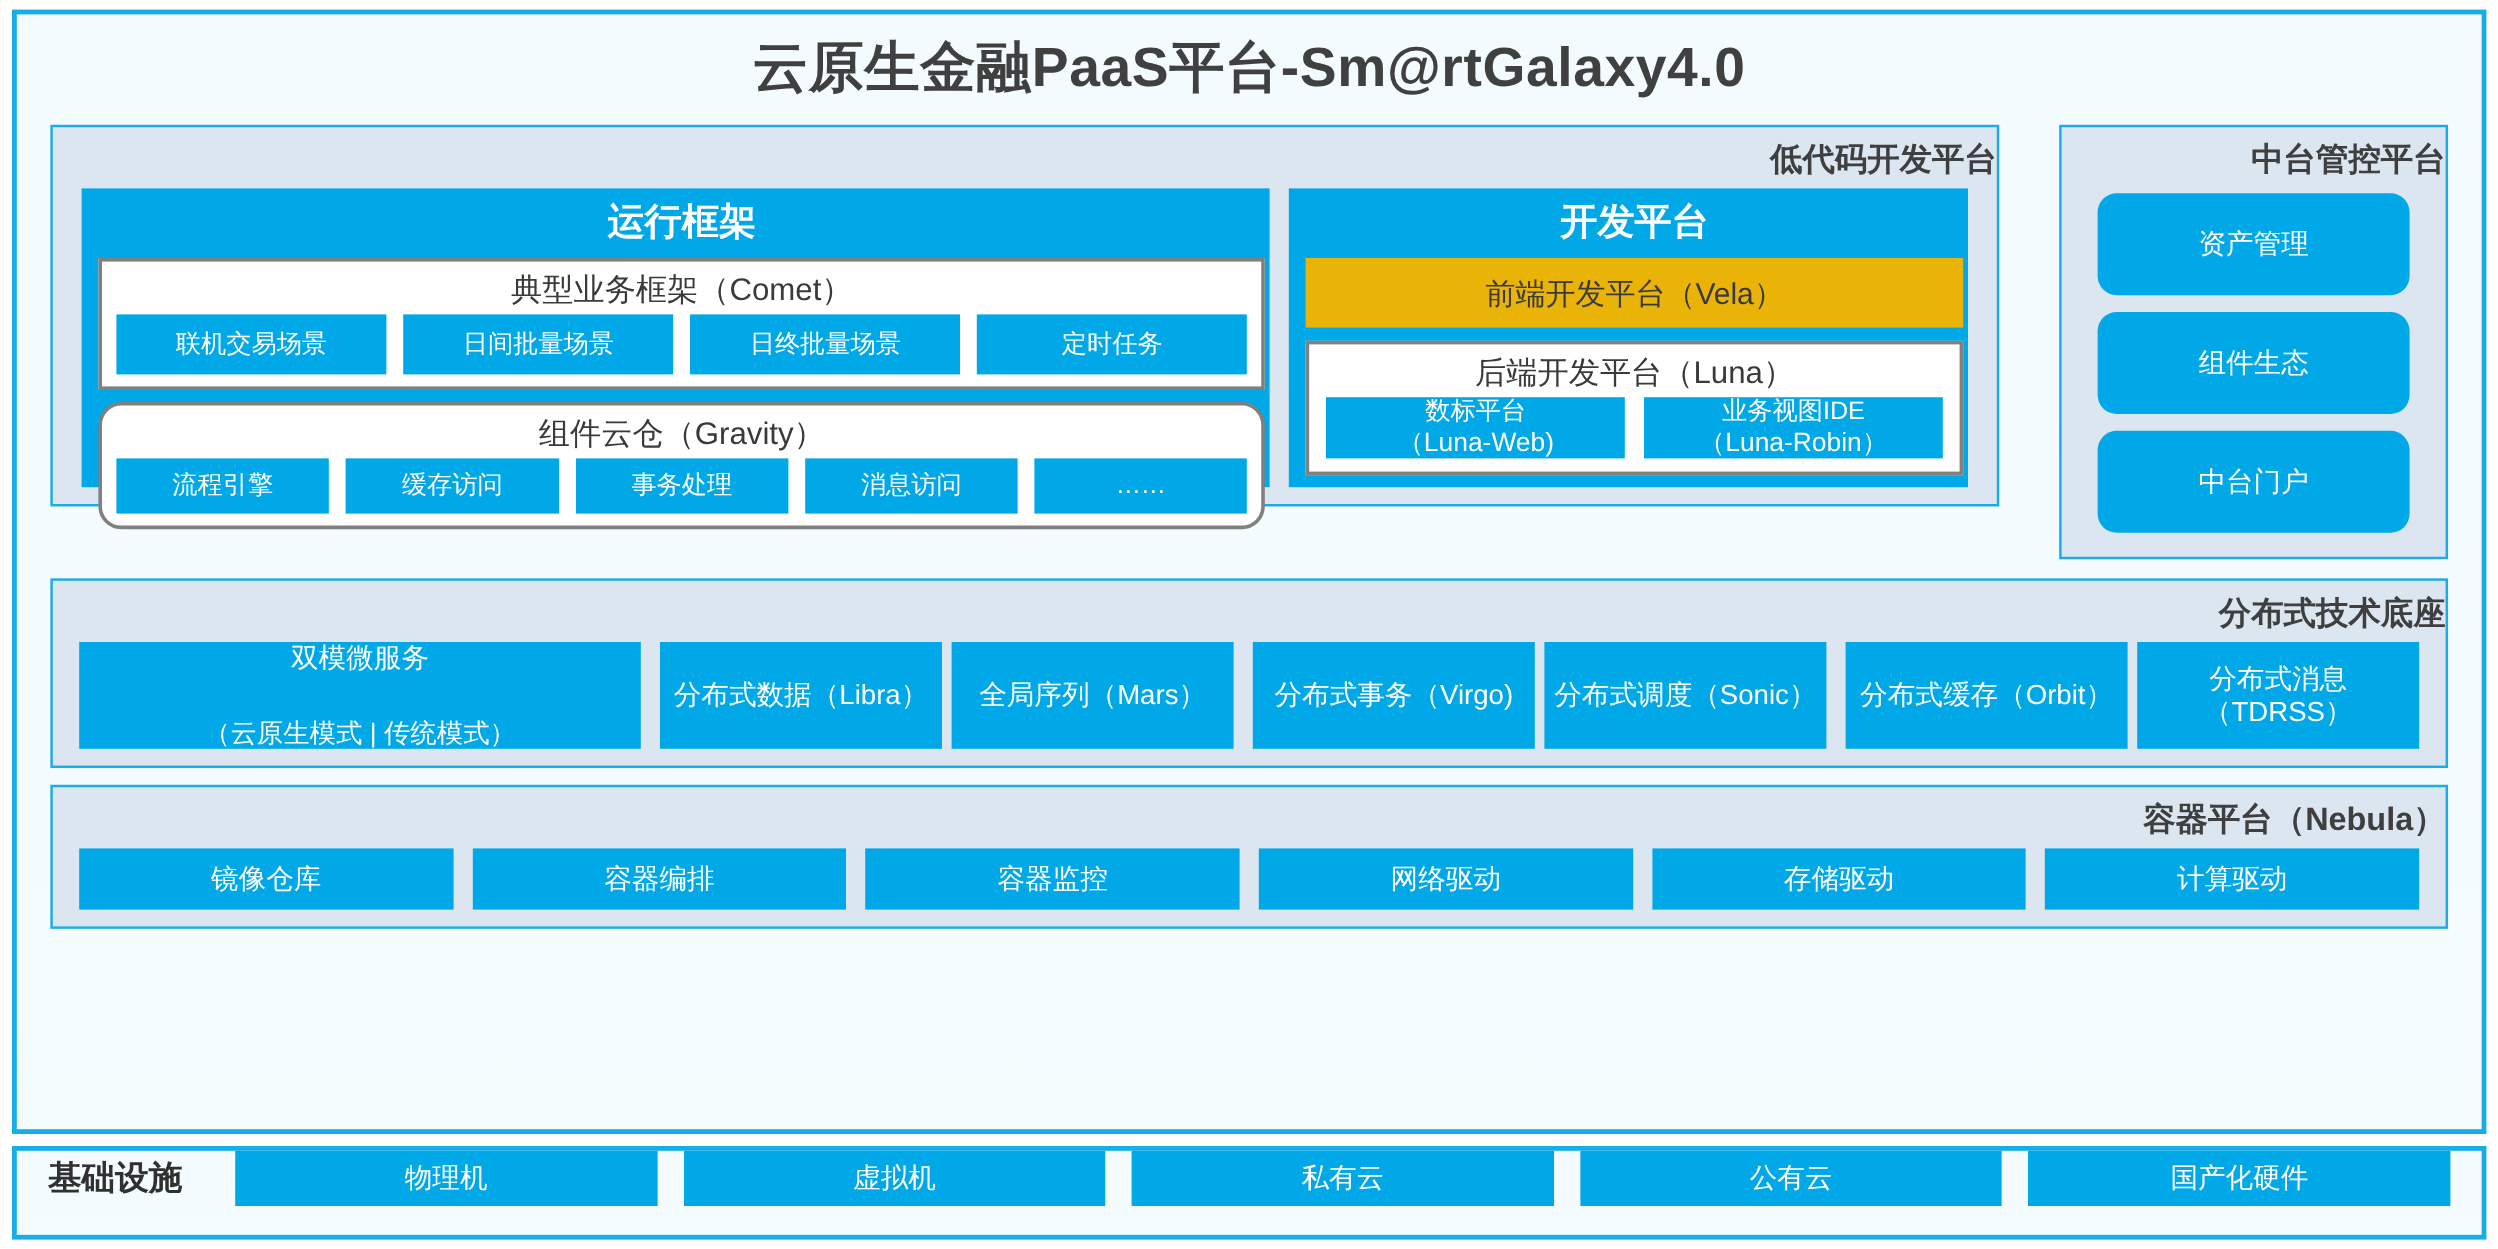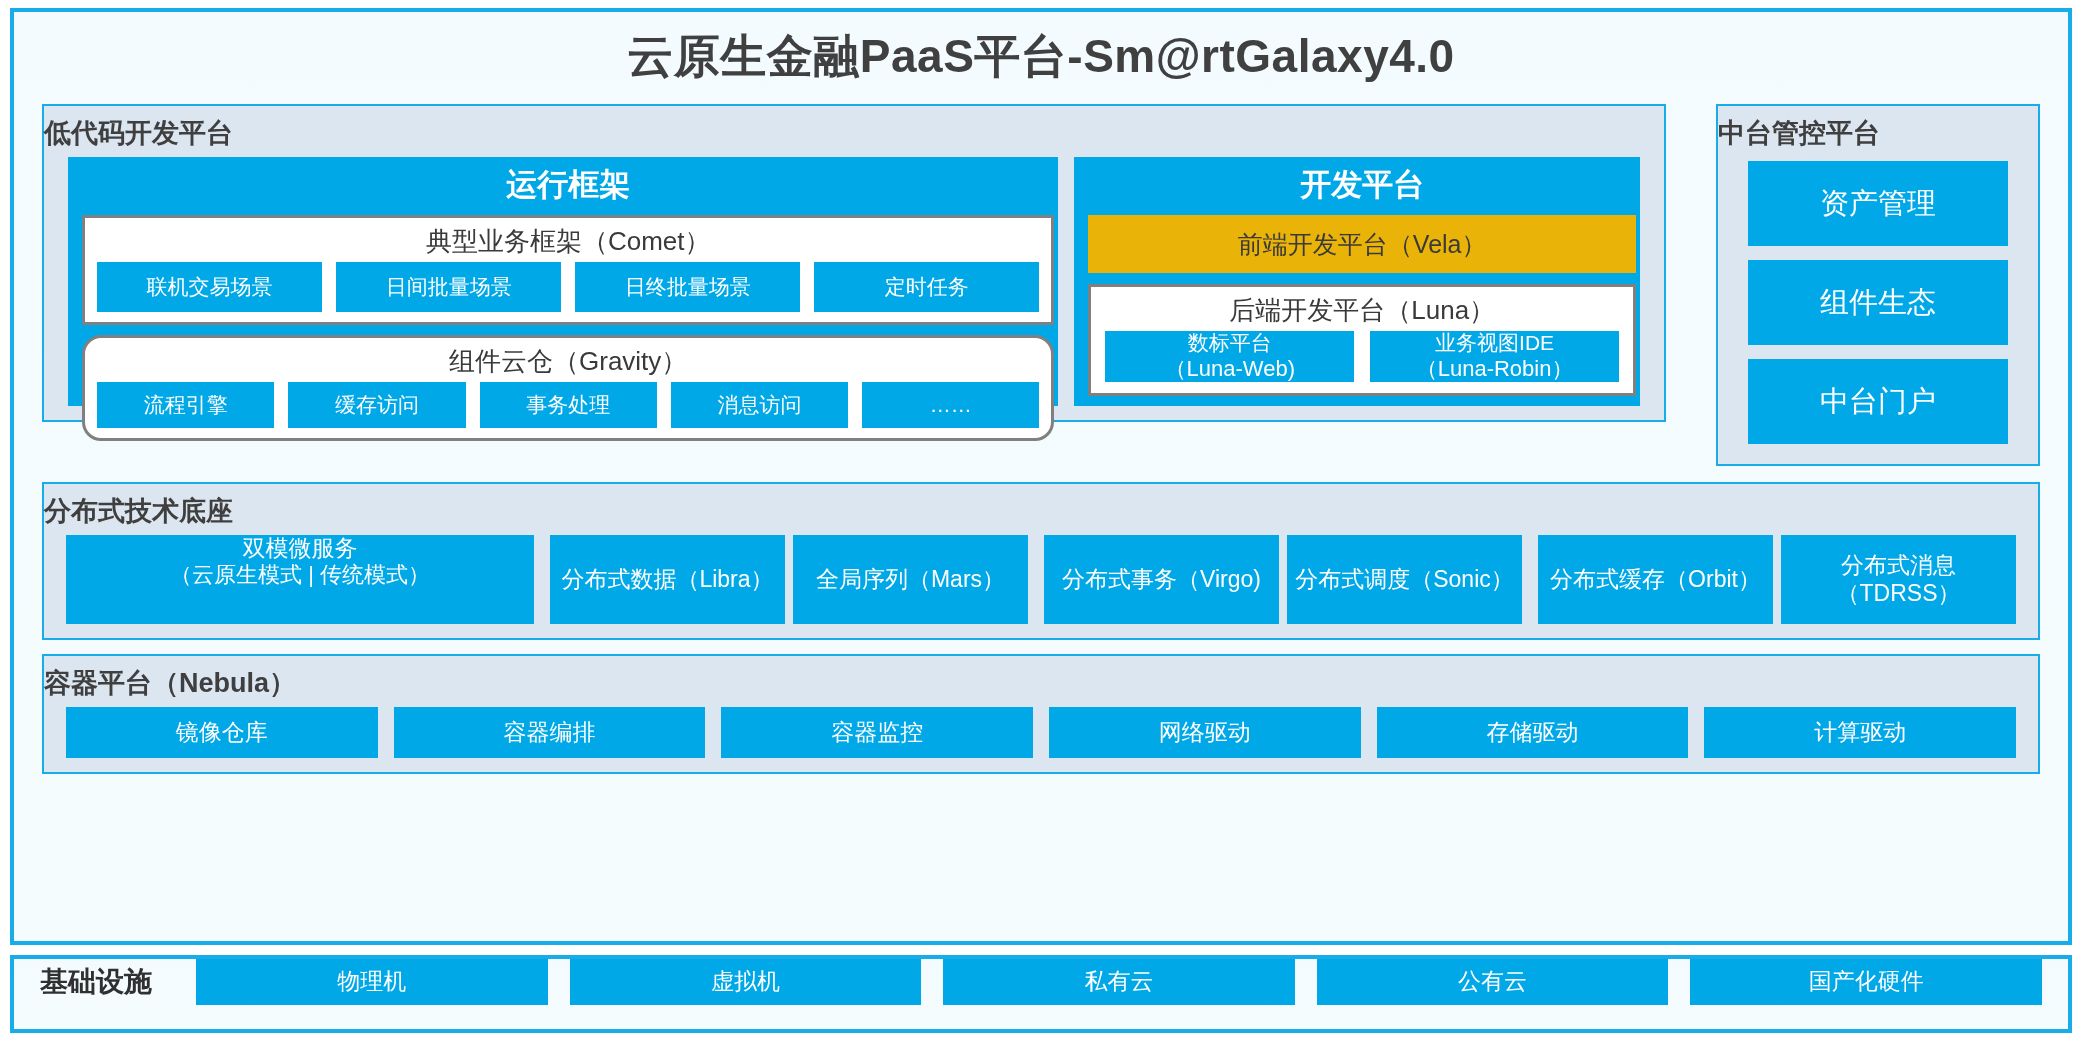--- a/index.html
+++ b/index.html
@@ -46,21 +46,21 @@
 
   
   .group {
     border: 2px solid #18ace8;
     background: #dce6f1;
     box-sizing: border-box;
     display: flex;
     flex-direction: column;
   }
   .group-title {
-    text-align: left;
+    text-align: right;
     font-size: 27px;
     font-weight: bold;
     color: #3f3f3f;
     padding: 9px 0 6px 0;
     flex: 0 0 auto;
   }
 
   
   .cyan {
     background: #00a8e8;
@@ -166,36 +166,36 @@
 
   
   #mgmt { flex: 0 0 324px; height: 362px; margin-left: 36px; }
   .mgmt-body {
     display: flex;
     flex-direction: column;
     gap: 14px;
     padding: 4px 30px 20px 30px;
     flex: 1 1 auto;
   }
-  .mgmt-item { flex: 1 1 0; font-size: 29px; }
+  .mgmt-item { flex: 1 1 0; font-size: 23px; border-radius: 16px; }
 
   
   .mid-row { padding: 16px 28px 0 28px; flex: 0 0 auto; }
   #foundation { height: 158px; }
   .foundation-body {
     display: flex;
     gap: 16px;
     padding: 0 22px 14px 22px;
     flex: 1 1 auto;
   }
   #dual-mode {
     flex: 0 0 24%;
     font-size: 23px;
     flex-direction: column;
-    justify-content: flex-start;
+    justify-content: space-between;
   }
   #dual-mode .l2 { font-size: 22px; }
   .found-col {
     flex: 1 1 0;
     display: flex;
     flex-direction: row;
     gap: 8px;
   }
   .found-cell { flex: 1 1 0; font-size: 23px; }
 

